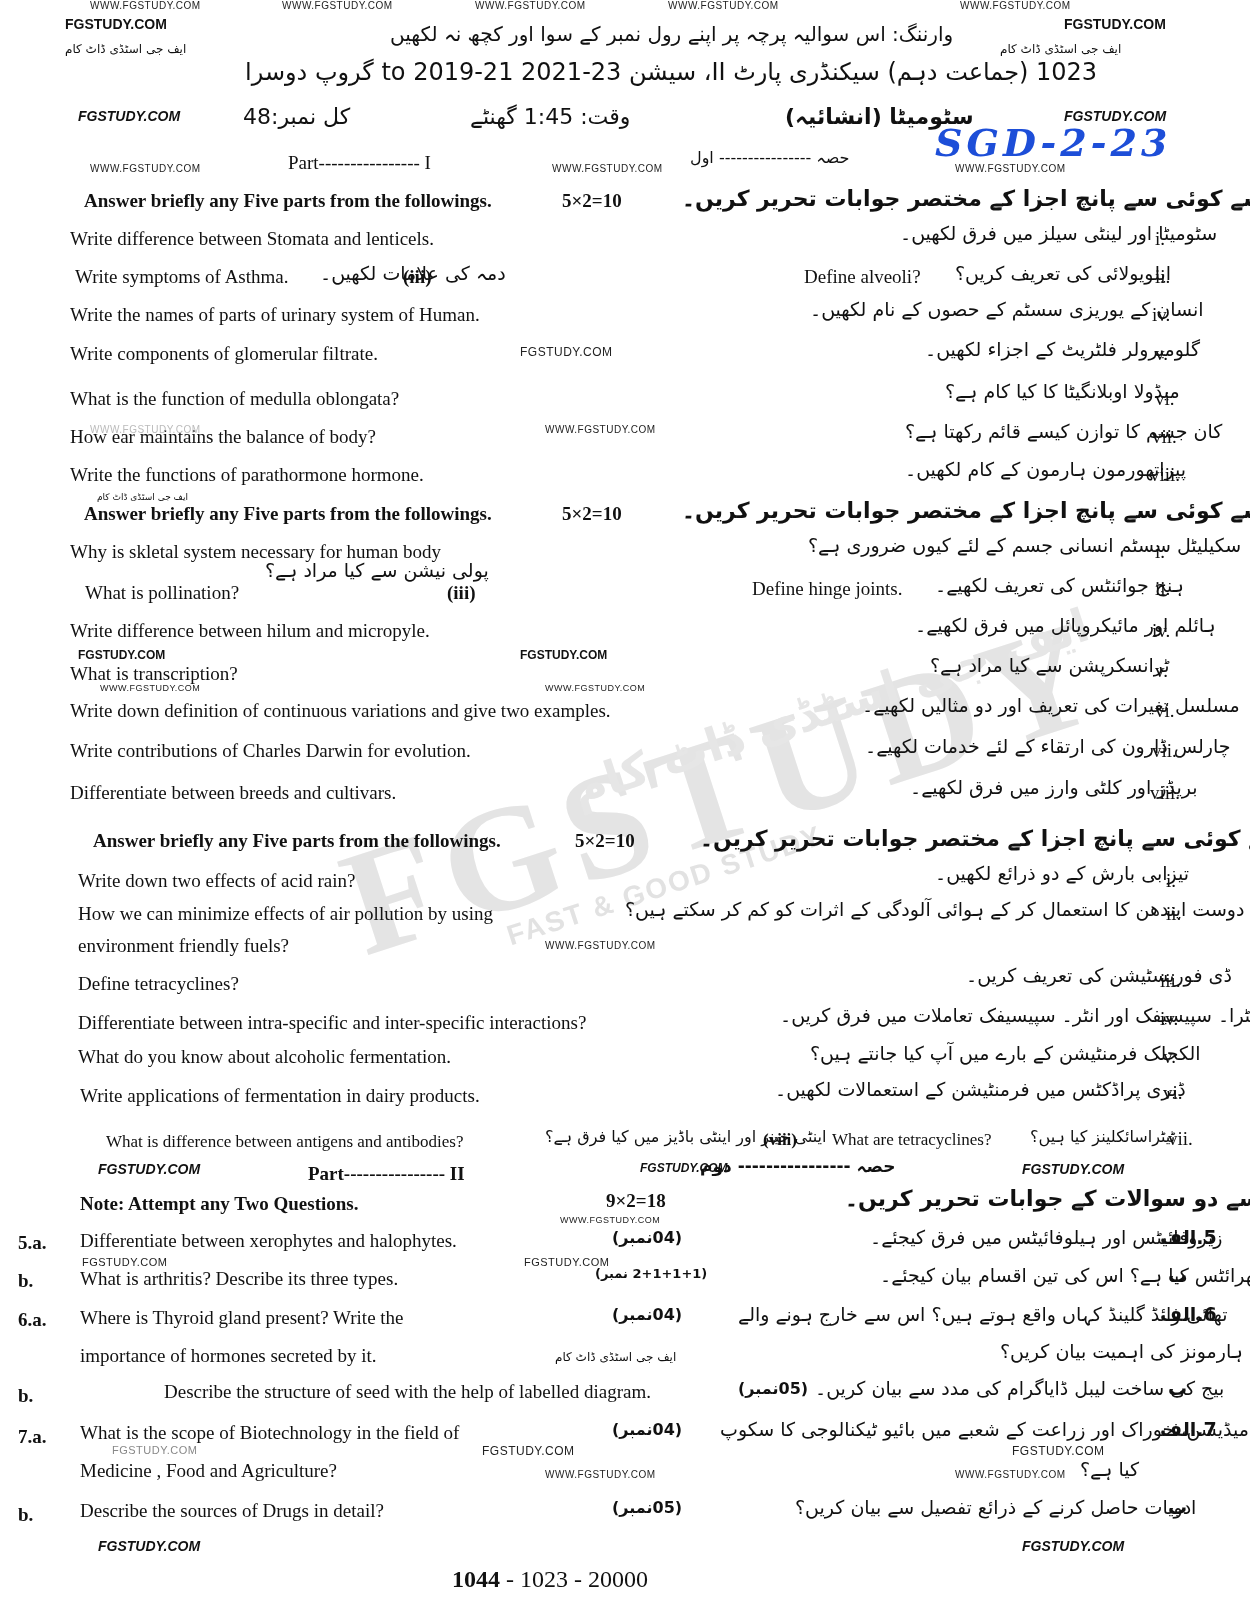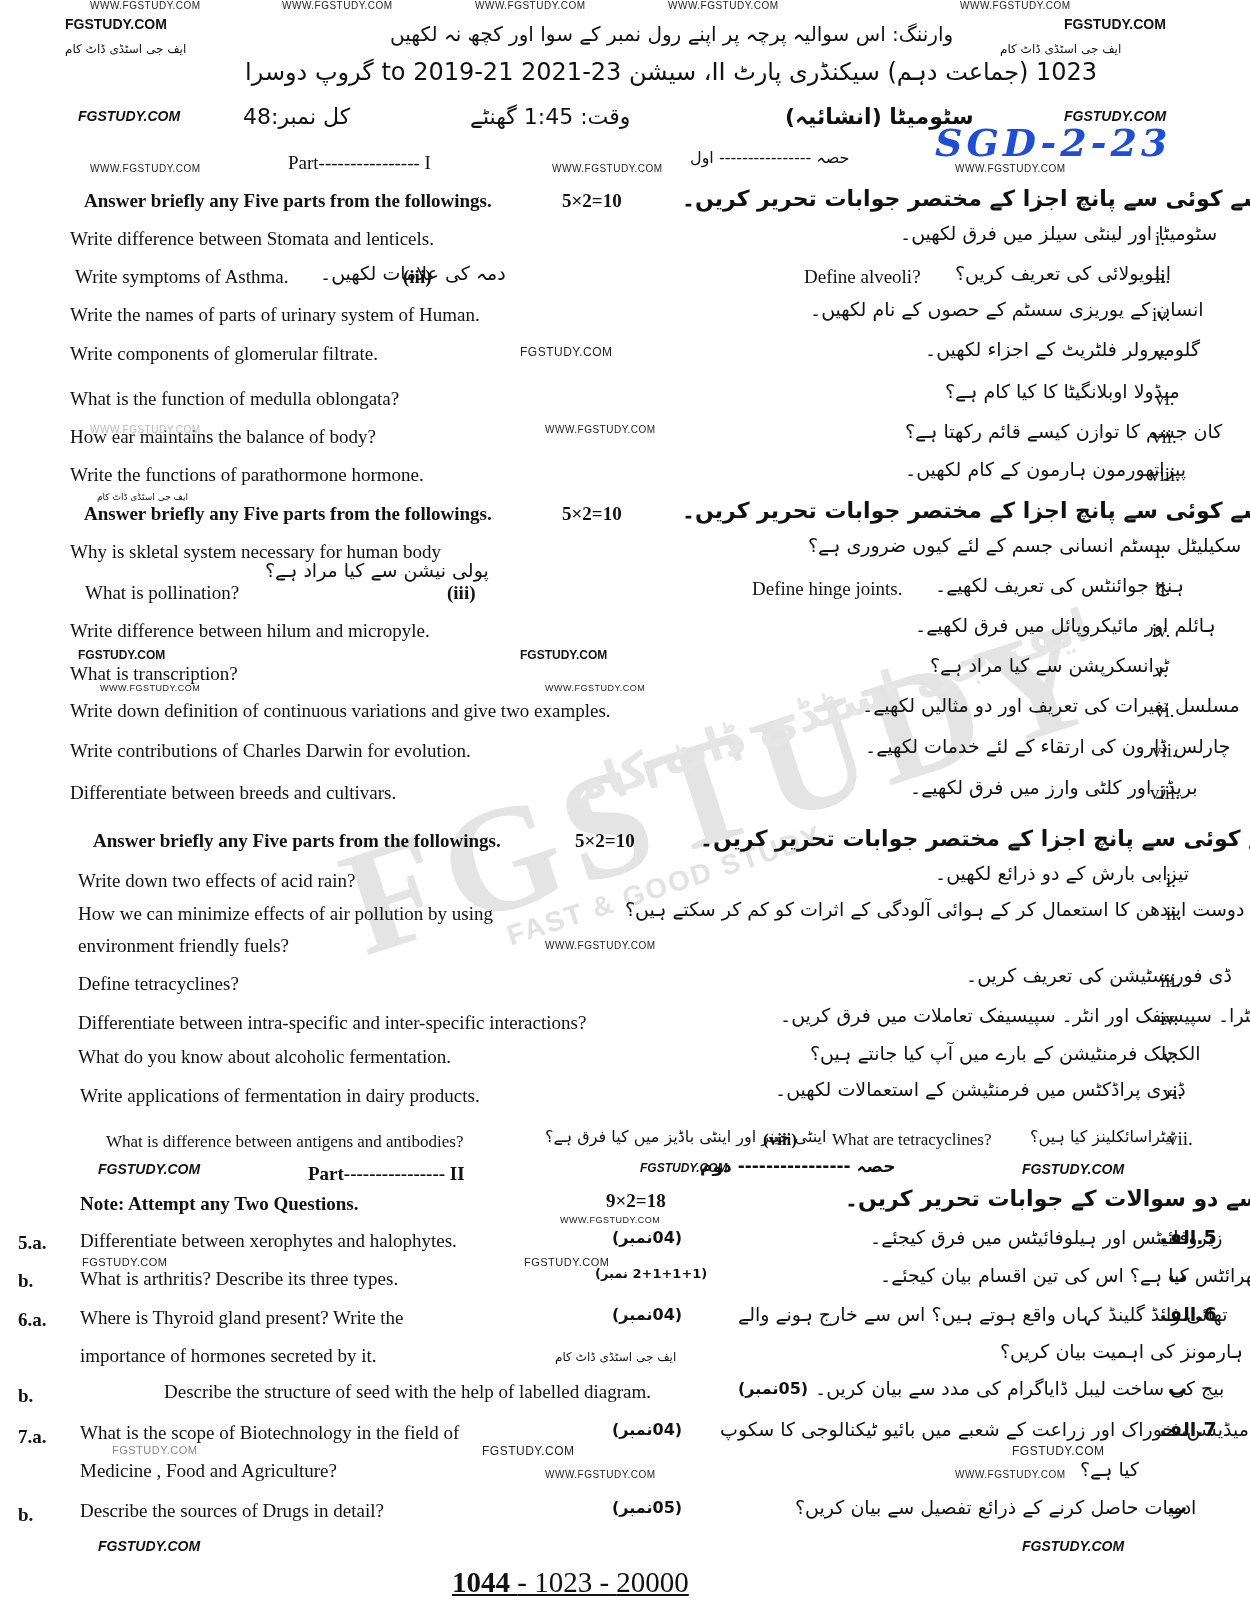--- a/index.html
+++ b/index.html
@@ -16,21 +16,21 @@
   .en.bold { font-weight: bold; }
   .instr { font-size: 19px; font-weight: bold; }
   .marks { font-size: 19px; font-weight: bold; }
   .roman { font-size: 19px; }
   .qlabel { font-size: 19px; font-weight: bold; }
   .sig { font-family: "DejaVu Serif", serif; font-style: italic; font-size: 38px; letter-spacing: 4px; color: #1d4ed8; font-weight: bold; }
   .watermark-big { font-family: "Liberation Serif", serif; font-size: 150px; font-weight: bold; color: #e4e4e4;
                    transform: rotate(-18deg); letter-spacing: 10px; }
   .watermark-sub { font-family: "Liberation Sans", sans-serif; font-size: 28px; font-weight: bold; color: #e2e2e2;
                    transform: rotate(-18deg); letter-spacing: 2px; }
-  .footer-code { font-size: 29px; text-decoration: underline; }
+  .footer-code { font-size: 24px; }
   .footer-code b { font-weight: bold; }
 </style>
 </head>
 <body>
 
 <div class="abs watermark-big" style="left:330px; top:700px;">FGSTUDY</div>
 <div class="abs watermark-sub" style="left:500px; top:870px;">FAST &amp; GOOD STUDY</div>
 <div class="abs urdu" style="left:560px; top:680px; font-size:46px; font-weight:bold; color:#e6e6e6; transform:rotate(-18deg);">ایف جی اسٹڈی ڈاٹ کام</div>
 
 <div class="abs wm-small" style="left:90px; top:0px;">WWW.FGSTUDY.COM</div>

